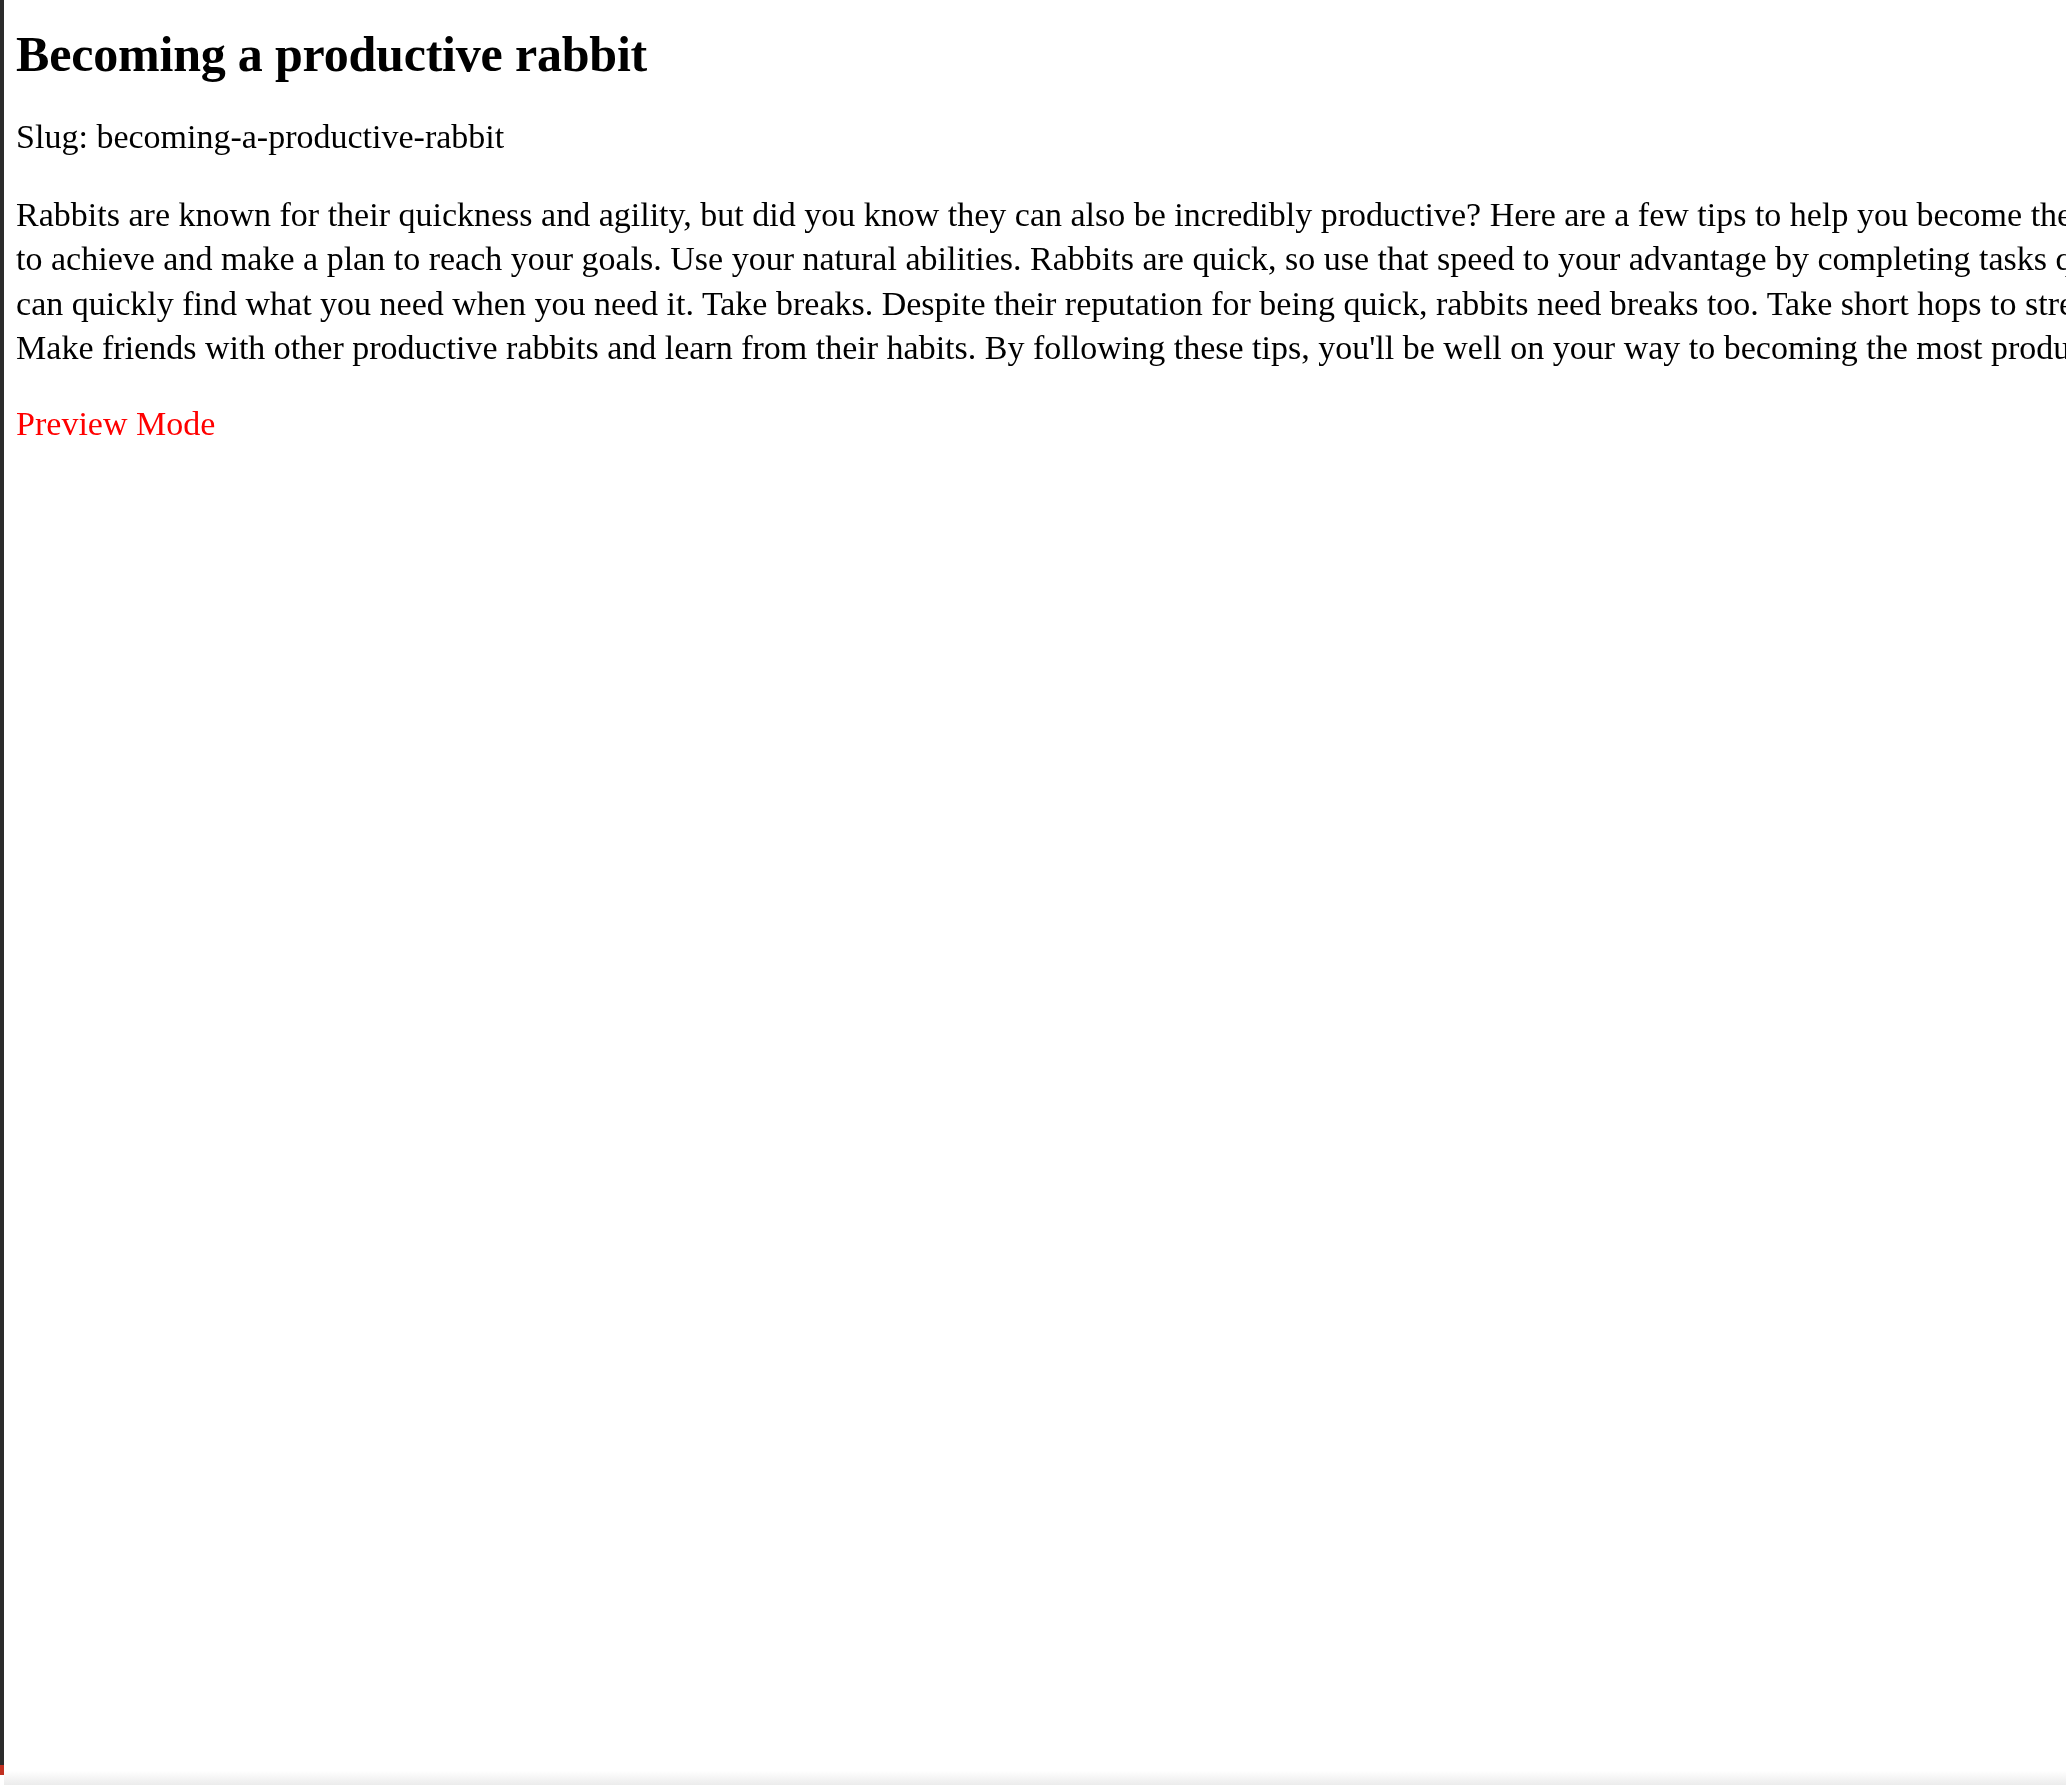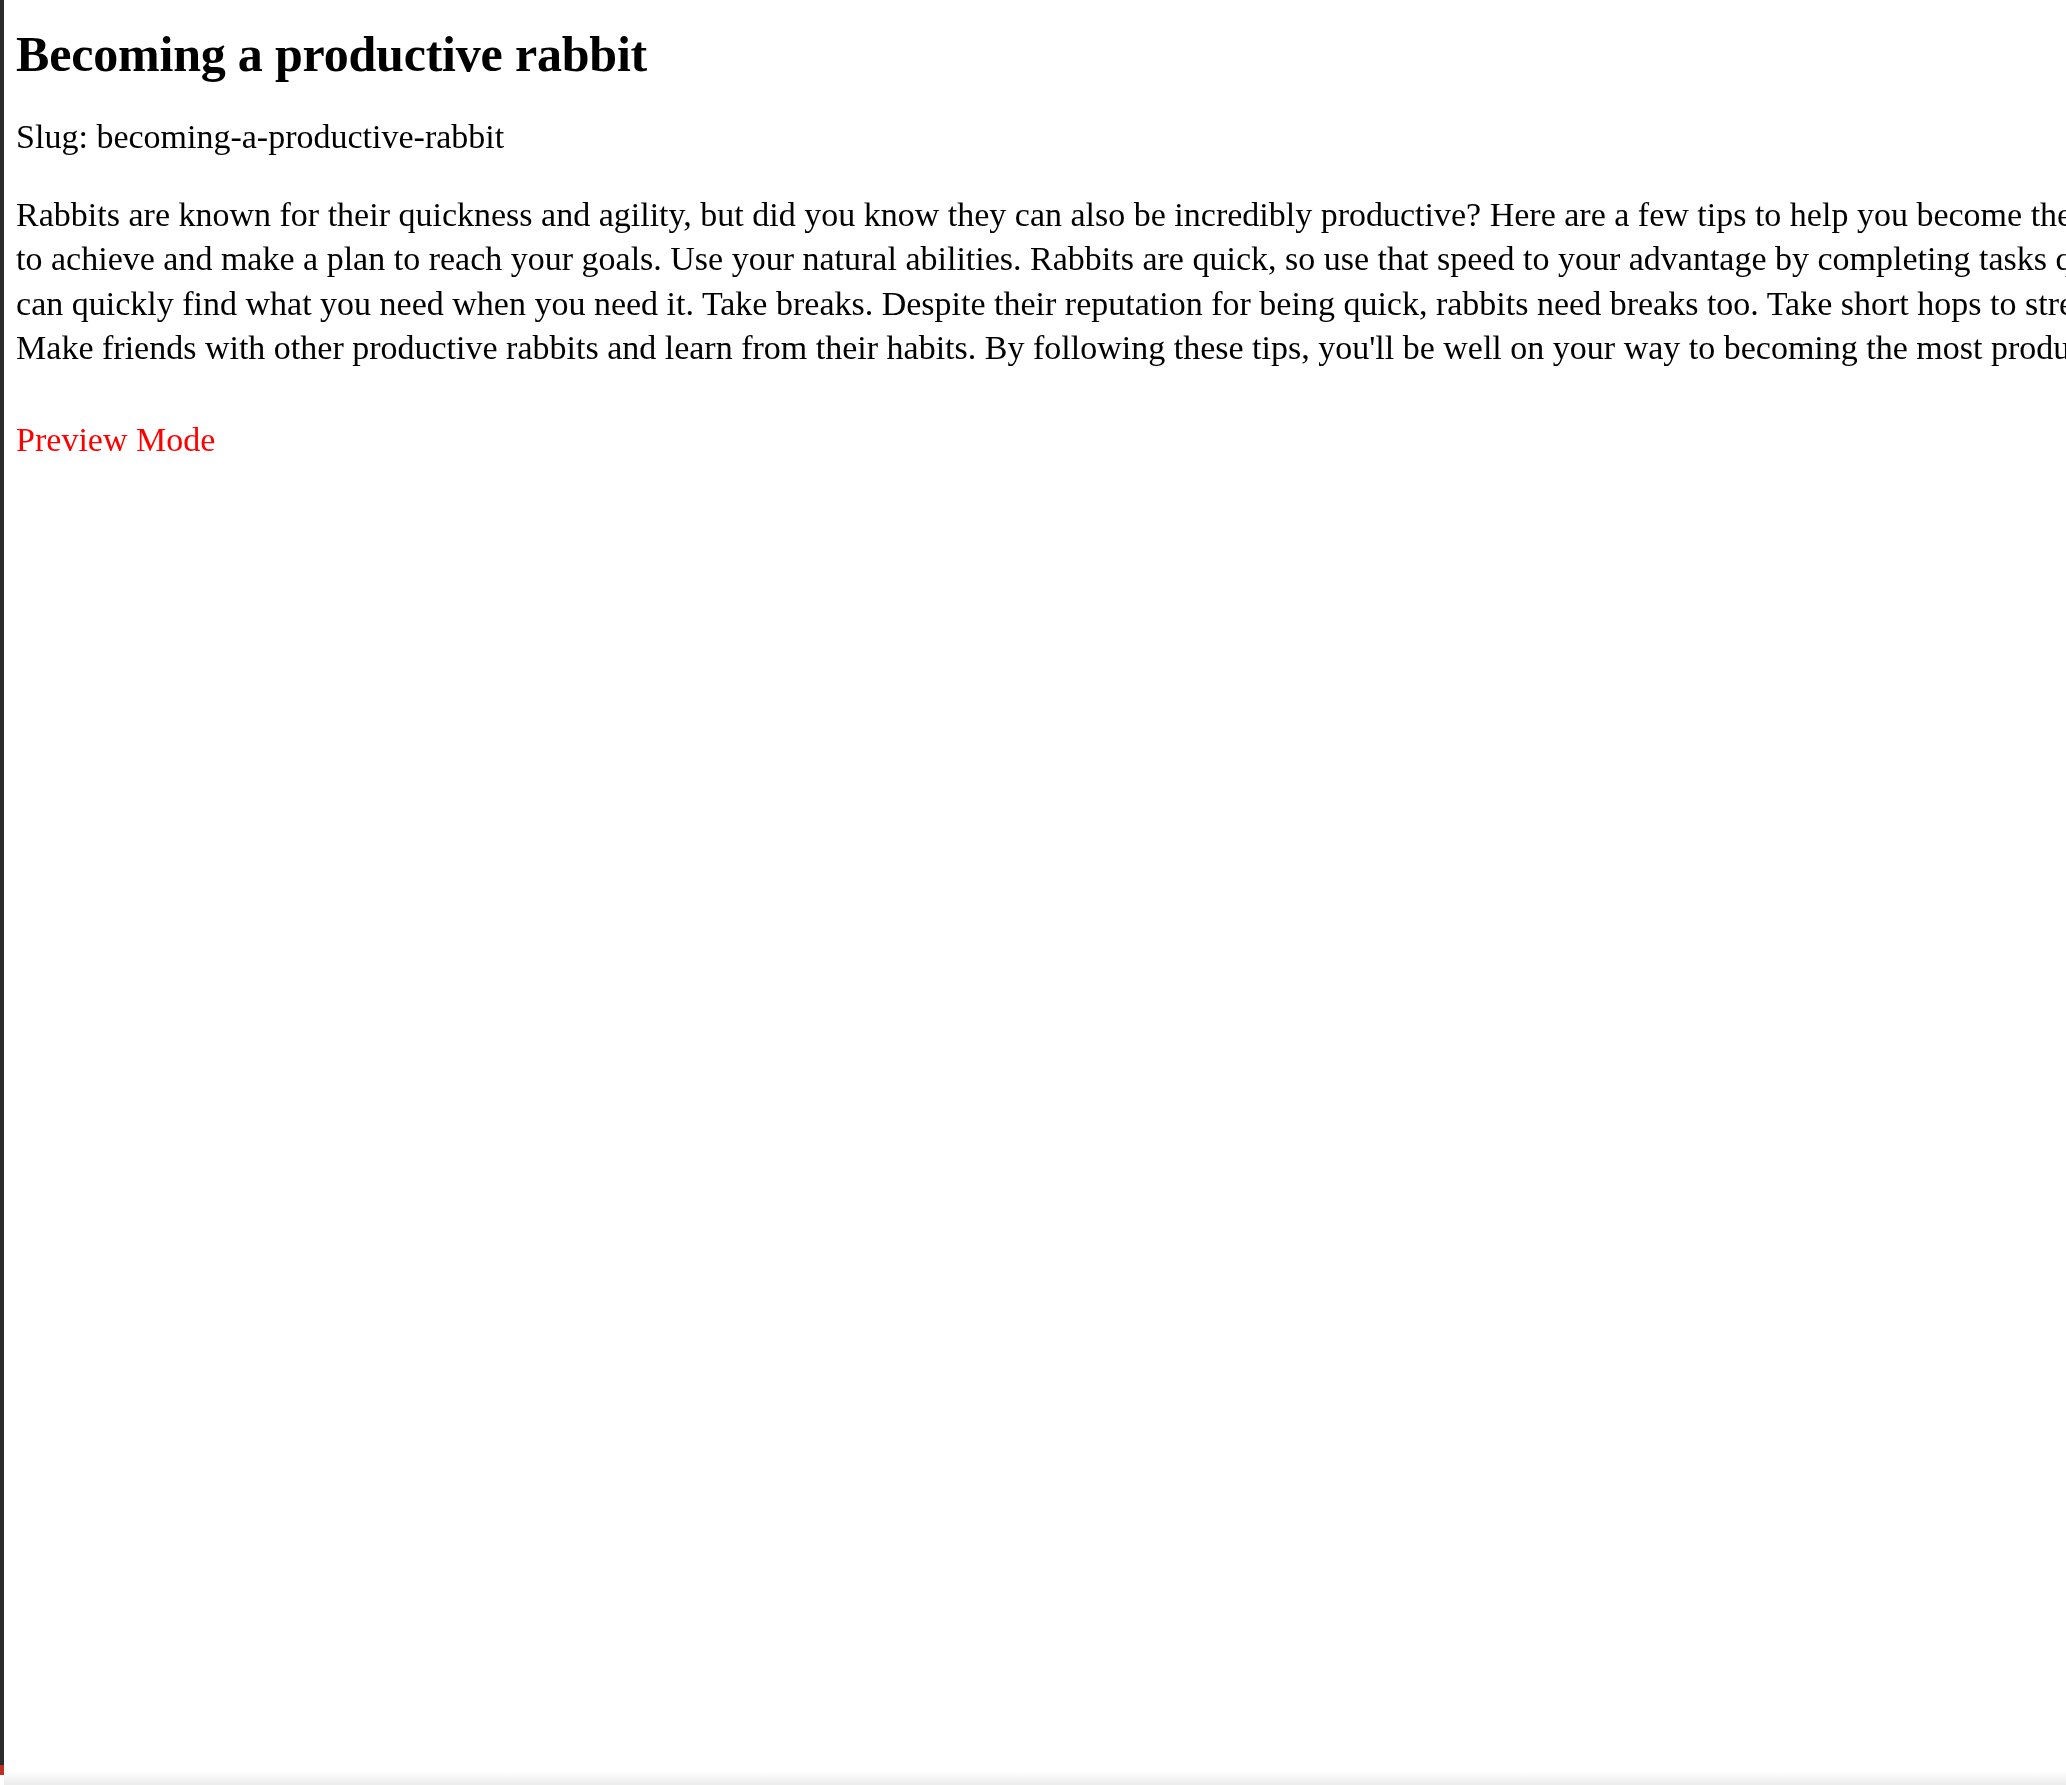--- a/index.html
+++ b/index.html
@@ -74,21 +74,21 @@
     line-height: 1.31;
     margin: 34px 0 0 0;
     max-width: 3124px;
     text-align: left;
     font-weight: normal;
   }
 
   .preview-mode {
     font-size: 34px;
     line-height: 1.25;
-    margin: 48px 0 0 0;
+    margin: 32px 0 0 0;
     color: #ff0000;
     display: inline-block;
     cursor: pointer;
     text-decoration: none;
   }
 </style>
 </head>
 <body>
 
 <div class="left-edge-rule"></div>

